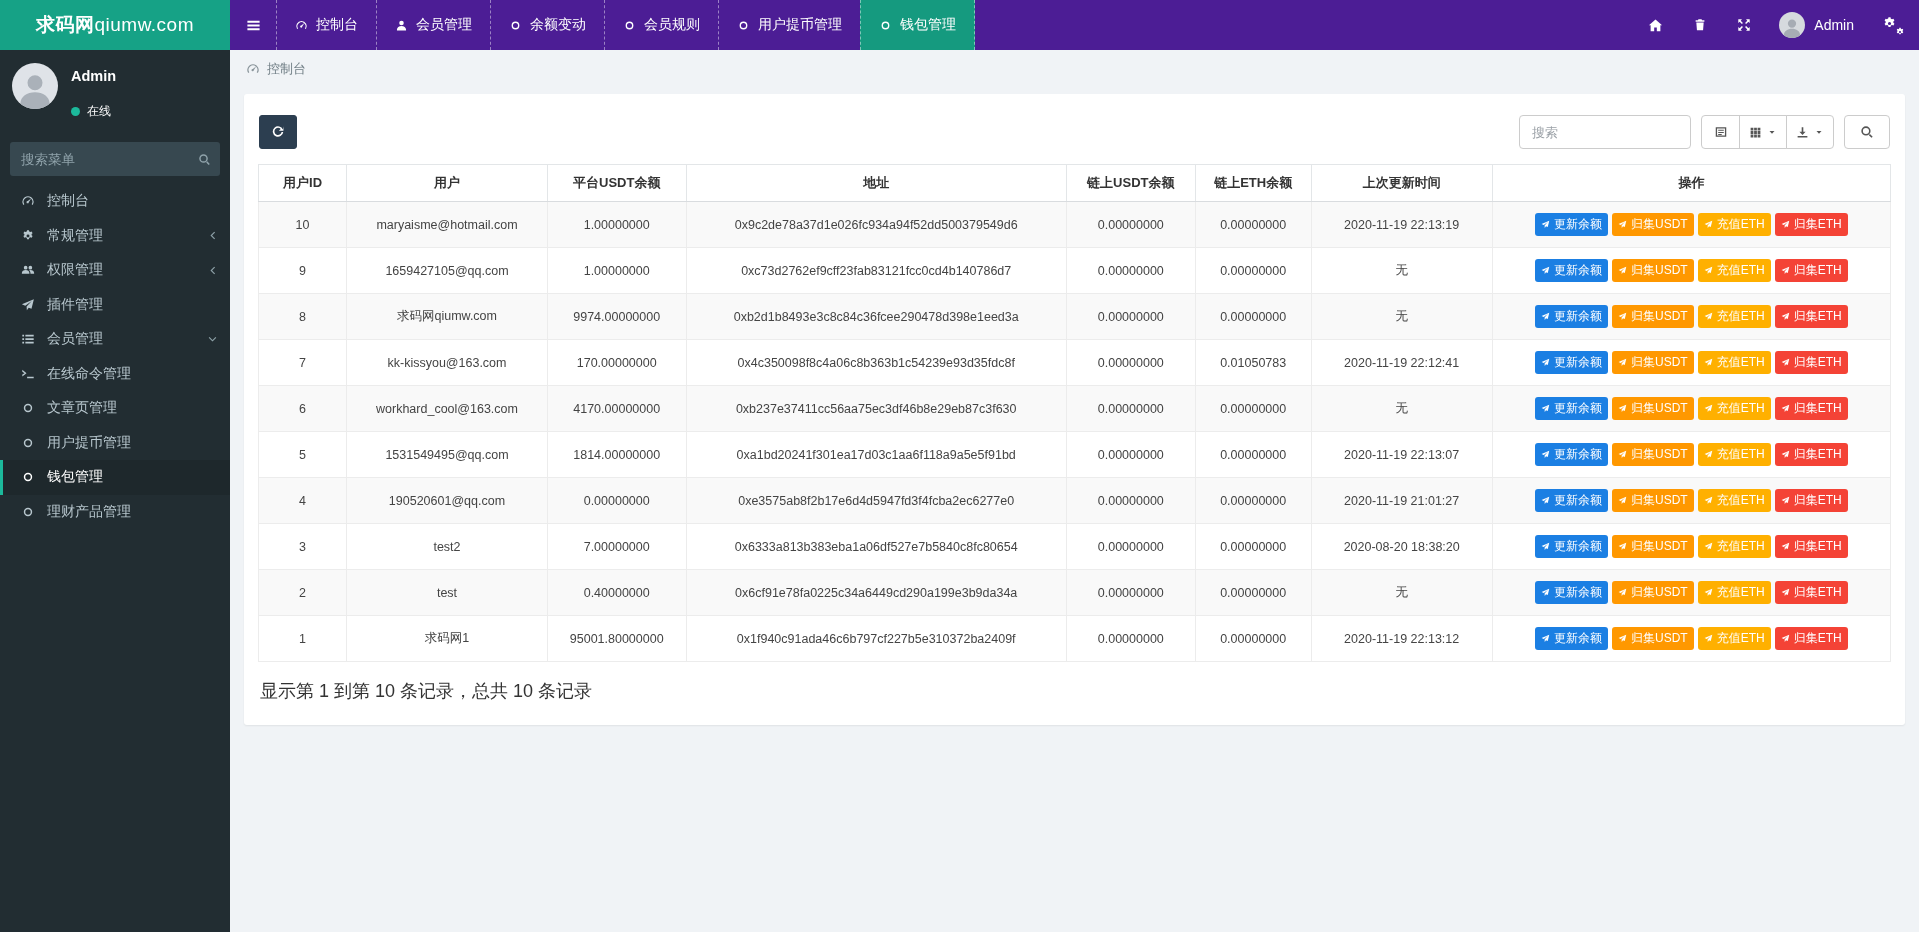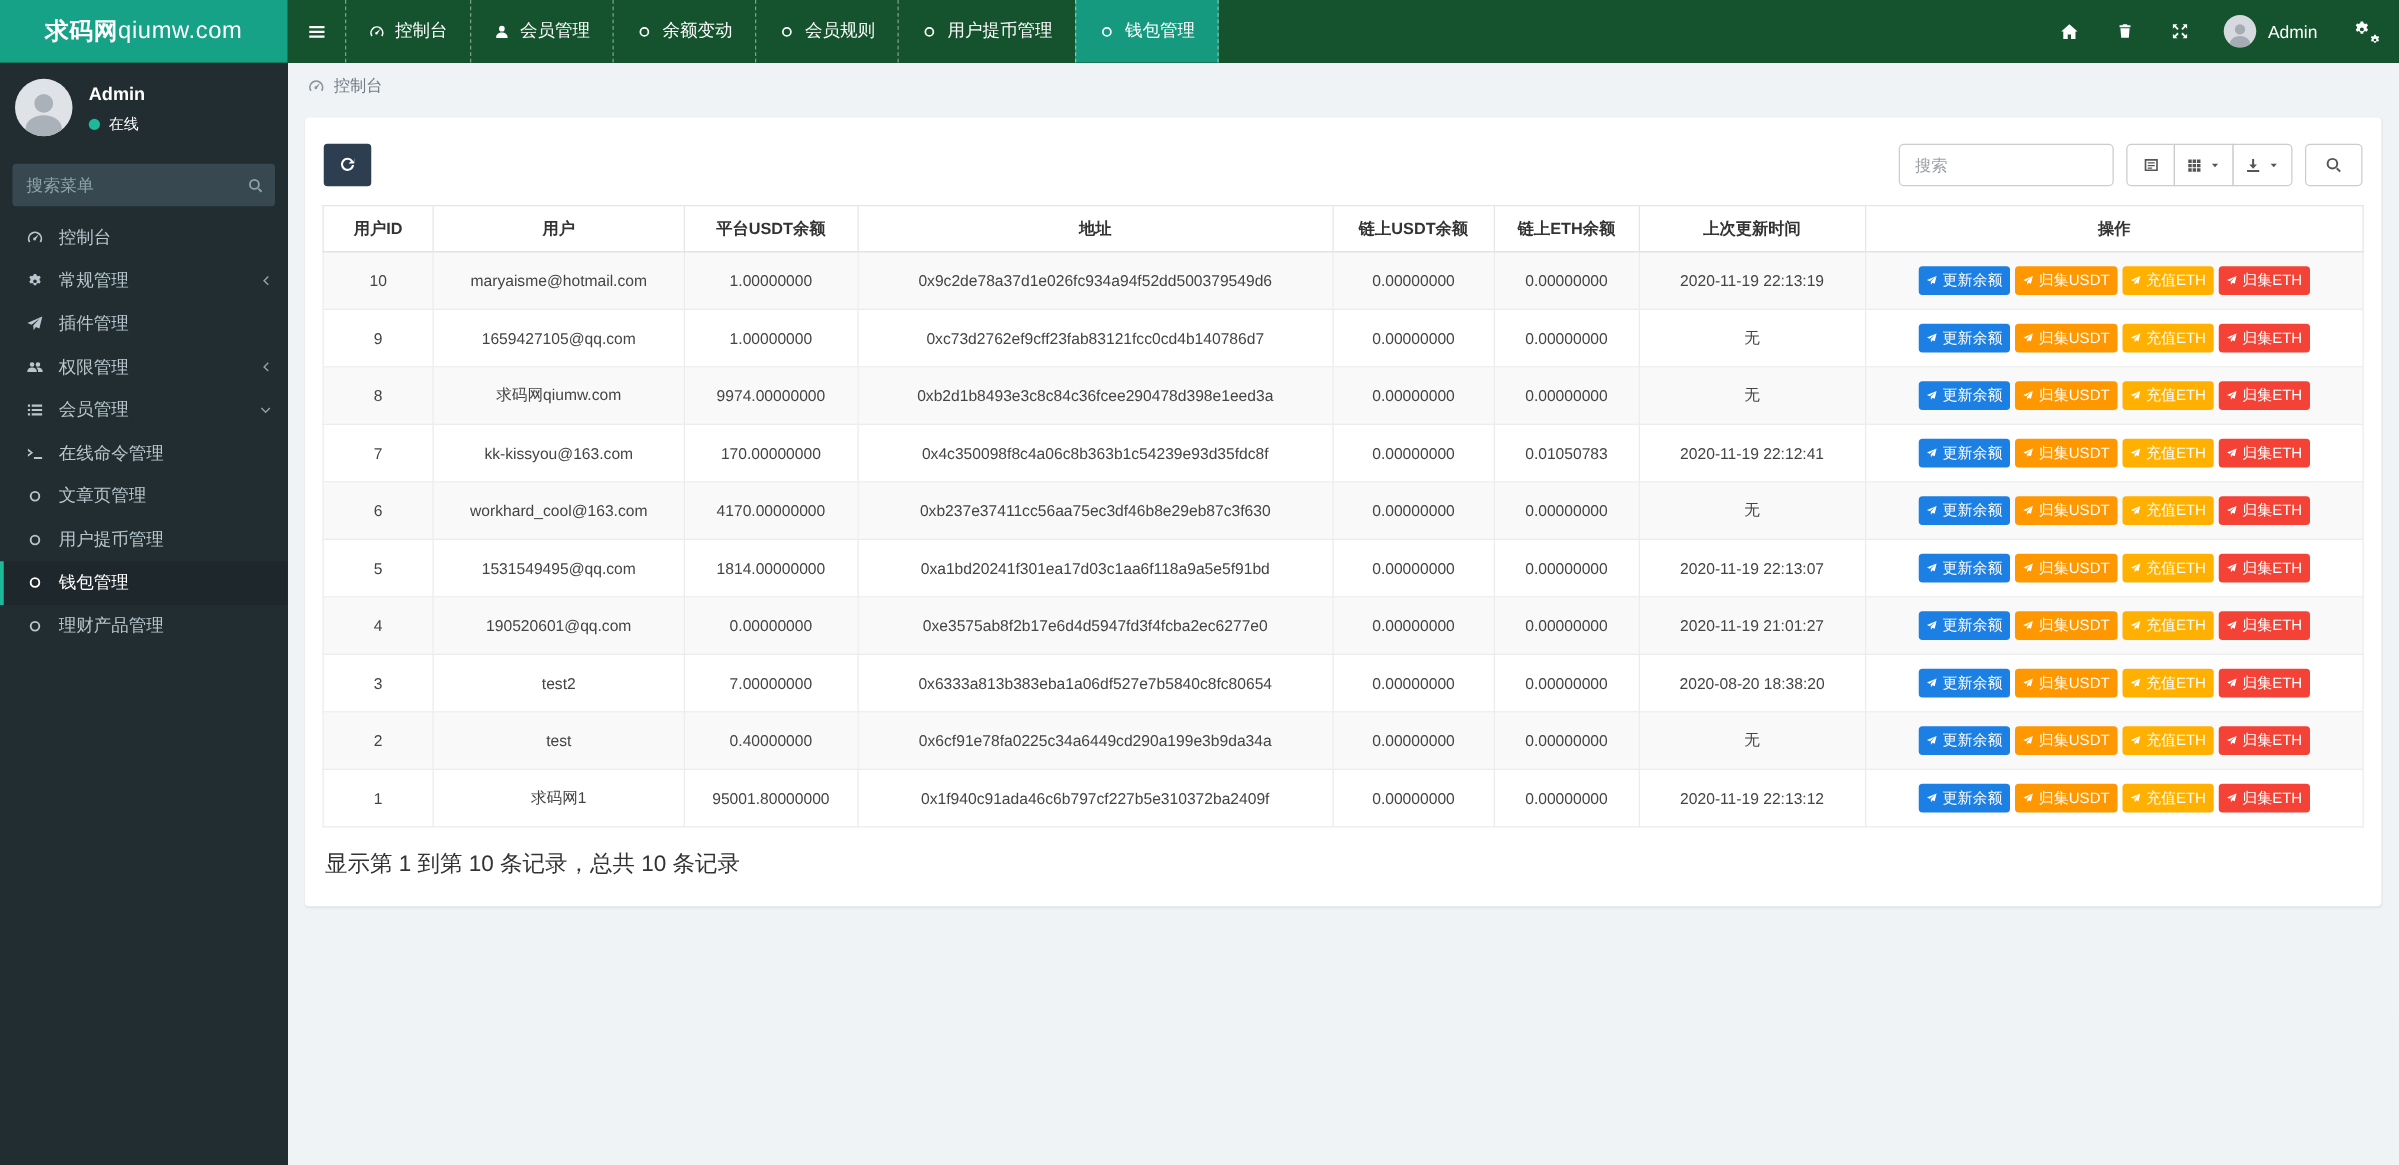--- a/index.html
+++ b/index.html
@@ -1,20 +1,20 @@
 <!DOCTYPE html>
 <html><head>
 <meta charset="utf-8">
 <style>
   * { margin:0; padding:0; box-sizing:border-box; }
   html,body { width:1919px; height:932px; overflow:hidden; }
   body { font-family:"Liberation Sans","DejaVu Sans",sans-serif; background:#f0f3f6; font-size:14px; }
 
   
-  .header { position:fixed; top:0; left:0; width:1919px; height:50px; background:#14532d; display:flex; z-index:50; }
+  .header { position:fixed; top:0; left:0; width:1919px; height:50px; background:#4c1d95; display:flex; z-index:50; }
   .logo { width:230px; height:50px; background:#16a286; color:#fff; display:flex; align-items:center; justify-content:center; font-size:19px; letter-spacing:.5px; cursor:pointer; }
   .logo b { font-weight:bold; }
   .nav-toggle { width:46px; height:50px; display:flex; align-items:center; justify-content:center; color:#fff; cursor:pointer; }
   .topnav { display:flex; height:50px; }
   .nav-item { display:flex; align-items:center; gap:8px; padding:0 18px; color:#fff; font-size:14px; border-left:1px dashed rgba(255,255,255,.45); cursor:pointer; white-space:nowrap; }
   .nav-item:last-child { border-right:1px dashed rgba(255,255,255,.45); }
   .nav-item.active { background:#159a7f; }
   .nav-right { margin-left:auto; display:flex; align-items:center; height:50px; }
   .nav-ic { padding:0 15px; height:50px; display:flex; align-items:center; color:#fff; cursor:pointer; }
   .nav-user { display:flex; align-items:center; gap:9px; padding:0 13px; color:#fff; cursor:pointer; }
@@ -22,21 +22,21 @@
   .cogs2 { position:relative; width:22px; height:18px; }
   .cogs2 .c1 { position:absolute; left:0; top:0; }
   .cogs2 .c2 { position:absolute; right:-1px; bottom:-3px; }
 
   
   .sidebar { position:fixed; top:50px; left:0; width:230px; height:882px; background:#222d32; z-index:40; }
   .user-panel { display:flex; gap:13px; padding:13px 12px 12px 12px; }
   .avatar-lg { width:46px; height:46px; border-radius:50%; background:#dfe3e8; overflow:hidden; display:flex; align-items:flex-end; justify-content:center; flex:none; }
   .up-info { padding-top:5px; }
   .up-name { color:#fff; font-size:14.5px; font-weight:bold; }
-  .up-status { margin-top:7px; color:#fff; font-size:12px; display:flex; align-items:center; gap:7px; }
+  .up-status { margin-top:19px; color:#fff; font-size:12px; display:flex; align-items:center; gap:7px; }
   .dot { width:9px; height:9px; border-radius:50%; background:#1cb99b; display:inline-block; }
   .side-search { margin:10px 10px 8px 10px; height:34px; background:#374850; border-radius:3px; display:flex; align-items:center; padding:0 11px; }
   .side-search input { flex:1; background:transparent; border:0; outline:none; color:#c9d4d9; font-size:13.5px; font-family:inherit; }
   .side-search input::placeholder { color:#90a3ab; }
   .side-search .sic { color:#90a3ab; flex:none; }
   .menu { list-style:none; margin-top:6px; }
   .menu-item { height:34.5px; display:flex; align-items:center; gap:11px; padding-left:16px; padding-right:12px; color:#b8c7ce; font-size:14px; cursor:pointer; position:relative; border-left:3px solid transparent; }
   .menu-item .micon { width:17px; display:flex; justify-content:center; flex:none; }
   .menu-item.active { background:#1e282c; color:#fff; border-left-color:#1cb99b; }
   .menu-item .arrow { margin-left:auto; color:#8ea1a8; display:flex; }
@@ -220,37 +220,37 @@
         <span>常规管理</span>
         <span class="arrow">
           <svg viewBox="0 0 16 16" width="11" height="11" fill="currentColor" fill-rule="evenodd">
             <path d="M10.5 2.5 5 8l5.5 5.5 1.2-1.2L7.4 8l4.3-4.3z"></path>
           </svg>
         </span>
       </li>
       <li class="menu-item">
         <span class="micon">
           <svg viewBox="0 0 16 16" width="14" height="14" fill="currentColor" fill-rule="evenodd">
-            <path d="M14.7 1.3 1 7.2l3.9 1.6 7.4-5.5-5.9 6.3.3 4.4 2.1-3 3.2 1.4z"></path>
-          </svg>
-        </span>
-        <span>插件管理</span>
-      </li>
-      <li class="menu-item">
-        <span class="micon">
-          <svg viewBox="0 0 16 16" width="14" height="14" fill="currentColor" fill-rule="evenodd">
             <path d="M5.3 3.2a2.1 2.1 0 1 1 0 4.2 2.1 2.1 0 0 1 0-4.2zm5.4 0a2.1 2.1 0 1 1 0 4.2 2.1 2.1 0 0 1 0-4.2zM5.3 8C2.9 8 1 9.4 1 11.3v.9h8.6v-.9C9.6 9.4 7.7 8 5.3 8zm5.4 0c-.5 0-1 .06-1.4.18.9.74 1.5 1.77 1.5 3.12v.9H15v-.9C15 9.4 13.1 8 10.7 8z"></path>
           </svg>
         </span>
         <span>权限管理</span>
         <span class="arrow">
           <svg viewBox="0 0 16 16" width="11" height="11" fill="currentColor" fill-rule="evenodd">
             <path d="M10.5 2.5 5 8l5.5 5.5 1.2-1.2L7.4 8l4.3-4.3z"></path>
           </svg>
         </span>
+      </li>
+      <li class="menu-item">
+        <span class="micon">
+          <svg viewBox="0 0 16 16" width="14" height="14" fill="currentColor" fill-rule="evenodd">
+            <path d="M14.7 1.3 1 7.2l3.9 1.6 7.4-5.5-5.9 6.3.3 4.4 2.1-3 3.2 1.4z"></path>
+          </svg>
+        </span>
+        <span>插件管理</span>
       </li>
       <li class="menu-item">
         <span class="micon">
           <svg viewBox="0 0 16 16" width="14" height="14" fill="currentColor" fill-rule="evenodd">
             <path d="M1.5 3h2v2h-2zm3.5 0h9.5v2H5zM1.5 7h2v2h-2zM5 7h9.5v2H5zM1.5 11h2v2h-2zM5 11h9.5v2H5z"></path>
           </svg>
         </span>
         <span>会员管理</span>
         <span class="arrow">
           <svg viewBox="0 0 16 16" width="11" height="11" fill="currentColor" fill-rule="evenodd">

